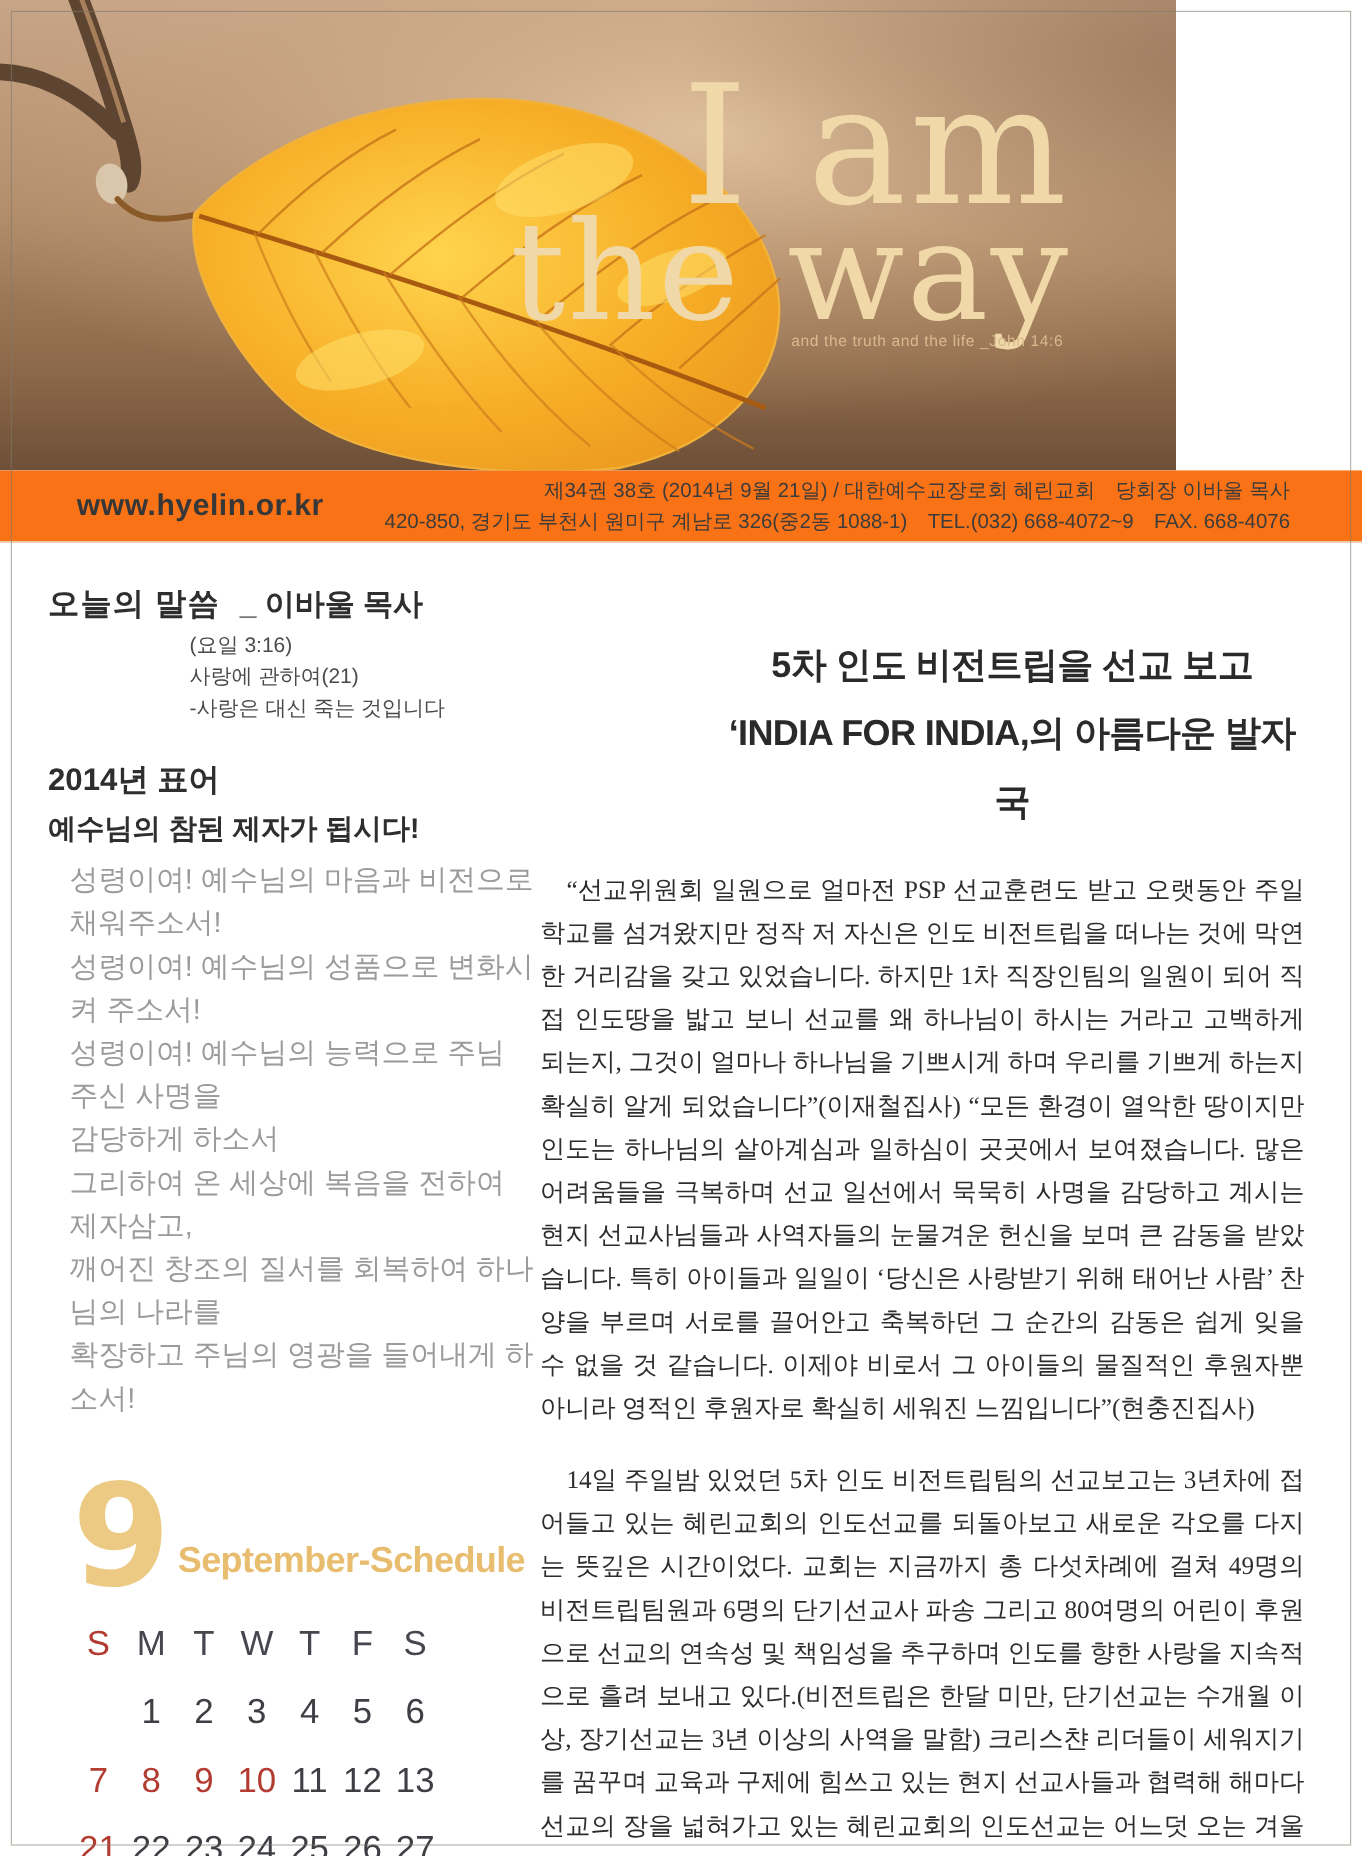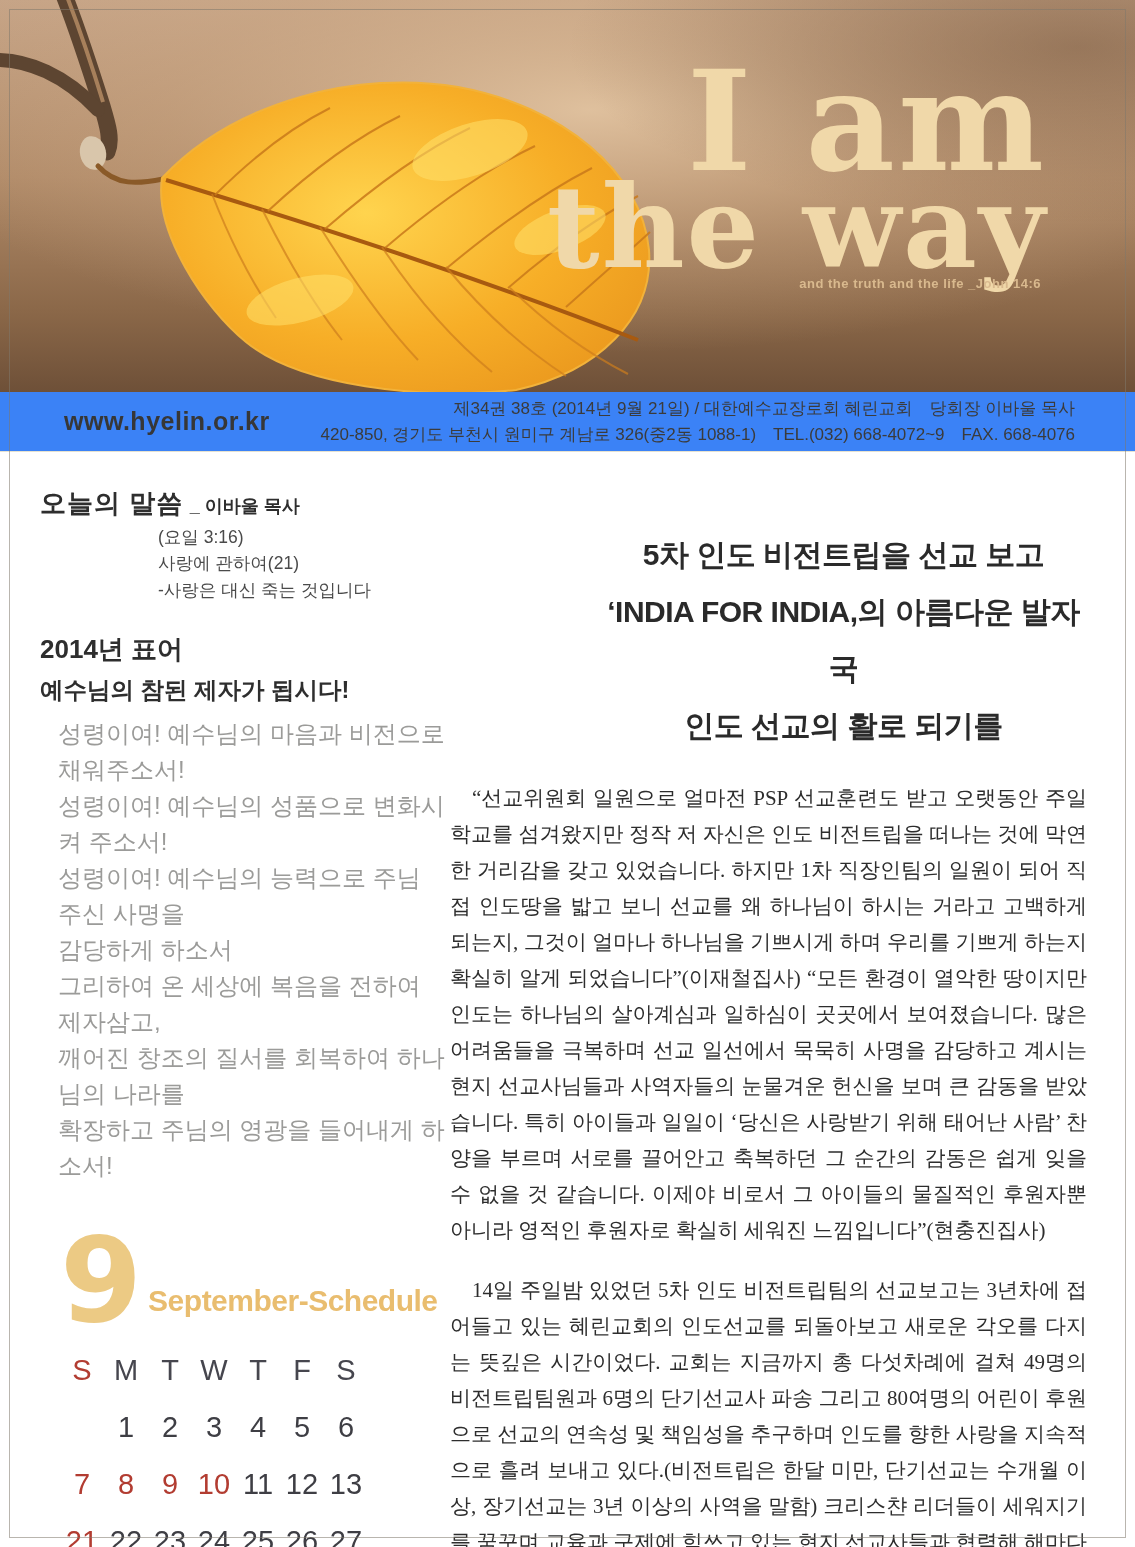--- a/index.html
+++ b/index.html
@@ -4,44 +4,44 @@
 <style>
   * { margin:0; padding:0; box-sizing:border-box; }
   html,body { width:1135px; }
   body { font-family:"Liberation Sans", sans-serif; background:#ffffff; position:relative;
          width:1135px; height:1547px; overflow:hidden; }
 
   .page-border { position:absolute; inset:9px; border:1px solid rgba(128,120,108,.55);
                  pointer-events:none; z-index:60; }
 
   
-  .hero { position:relative; width:1135px; height:392px; overflow:hidden;font-weight:bold; }
+  .hero { position:relative; width:980px; height:392px; overflow:hidden; }
   .hero svg { position:absolute; inset:0; display:block; }
   .hero-text { position:absolute; top:52px; right:88px; text-align:right;
                font-family:"DejaVu Serif", serif; color:#f0d8a9; z-index:5; }
   .hero-line1 { font-size:138px; line-height:1.02; letter-spacing:3px; }
   .hero-line2 { font-size:114px; line-height:.92; margin-top:-18px; letter-spacing:2px; }
   .hero-sub   { font-family:"Liberation Sans", sans-serif; font-size:13px; color:#d9b98e;
                 margin-top:-4px; letter-spacing:.5px; padding-right:6px; }
 
   
-  .infobar { width:1135px; height:60px; background:#3b82f6; display:flex; align-items:center;
+  .infobar { width:1135px; height:60px; background:#f97316; display:flex; align-items:center;
              padding:0 60px 0 64px; border-bottom:1px solid #e6e2d0; }
   .site { font-size:25px; font-weight:bold; color:#373737; letter-spacing:.5px; }
   .issue-block { margin-left:auto; text-align:right; font-size:17px; line-height:1.5;
                  color:#3b3b3b; }
 
   
   .content { display:flex; padding:34px 48px 0 40px; }
   .col-left  { width:410px; flex:0 0 410px; }
   .col-right { flex:1; }
 
   .word-head { font-weight:bold; color:#2e2e2e; }
   .word-title { font-size:26px; letter-spacing:1px; }
-  .word-author { font-size:18px; margin-left:2px; }
+  .word-author { font-size:25px; margin-left:12px; }
   .word-lines { margin:3px 0 0 118px; font-size:17.5px; color:#4a4a4a; line-height:1.5; }
 
   .motto-title { font-size:26px; font-weight:bold; color:#2e2e2e; margin-top:29px; }
   .motto-sub   { font-size:23.5px; font-weight:bold; color:#2e2e2e; margin-top:7px; }
   .prayer { margin:10px 0 0 18px; font-size:24px; color:#9b9b99; line-height:1.5; }
 
   .cal { margin:50px 0 0 20px; }
   .cal-head { display:flex; align-items:flex-end; color:#ecca84; }
   .cal-month-num { font-family:"DejaVu Sans", sans-serif; font-size:118px; font-weight:bold;
                    line-height:.78; }
@@ -237,20 +237,19 @@
           </tbody>
       </table>
     </div>
 
   </div>
 
   <div class="col-right">
     <div class="article-title" id="article-title">
         <div>5차 인도 비전트립을 선교 보고</div>
         <div>‘INDIA FOR INDIA,의 아름다운 발자국</div>
-        <div>인도 선교의 활로 되기를</div>
       </div>
     <div class="article-body" id="article-body">
         <p>“선교위원회 일원으로 얼마전 PSP 선교훈련도 받고 오랫동안 주일학교를 섬겨왔지만 정작 저 자신은 인도 비전트립을 떠나는 것에 막연한 거리감을 갖고 있었습니다. 하지만 1차 직장인팀의 일원이 되어 직접 인도땅을 밟고 보니 선교를 왜 하나님이 하시는 거라고 고백하게 되는지, 그것이 얼마나 하나님을 기쁘시게 하며 우리를 기쁘게 하는지 확실히 알게 되었습니다”(이재철집사) “모든 환경이 열악한 땅이지만 인도는 하나님의 살아계심과 일하심이 곳곳에서 보여졌습니다. 많은 어려움들을 극복하며 선교 일선에서 묵묵히 사명을 감당하고 계시는 현지 선교사님들과 사역자들의 눈물겨운 헌신을 보며 큰 감동을 받았습니다. 특히 아이들과 일일이 ‘당신은 사랑받기 위해 태어난 사람’  찬양을 부르며 서로를 끌어안고 축복하던 그 순간의 감동은 쉽게 잊을 수 없을 것 같습니다. 이제야 비로서 그 아이들의 물질적인 후원자뿐 아니라 영적인 후원자로 확실히 세워진 느낌입니다”(현충진집사)</p>
         <p>14일 주일밤 있었던 5차 인도 비전트립팀의 선교보고는 3년차에 접어들고 있는 혜린교회의 인도선교를 되돌아보고 새로운 각오를 다지는 뜻깊은 시간이었다. 교회는 지금까지 총 다섯차례에 걸쳐 49명의 비전트립팀원과 6명의 단기선교사 파송 그리고 80여명의 어린이 후원으로 선교의 연속성 및 책임성을 추구하며 인도를 향한 사랑을 지속적으로 흘려 보내고 있다.(비전트립은 한달 미만, 단기선교는 수개월 이상, 장기선교는 3년 이상의 사역을 말함) 크리스챤 리더들이 세워지기를 꿈꾸며 교육과 구제에 힘쓰고 있는 현지 선교사들과 협력해 해마다 선교의 장을 넓혀가고 있는 혜린교회의 인도선교는 어느덧 오는 겨울에 있을 6차 비전트립을 바라보고 있다.</p>
       </div>
   </div>
 </div>
 
 </body></html>

